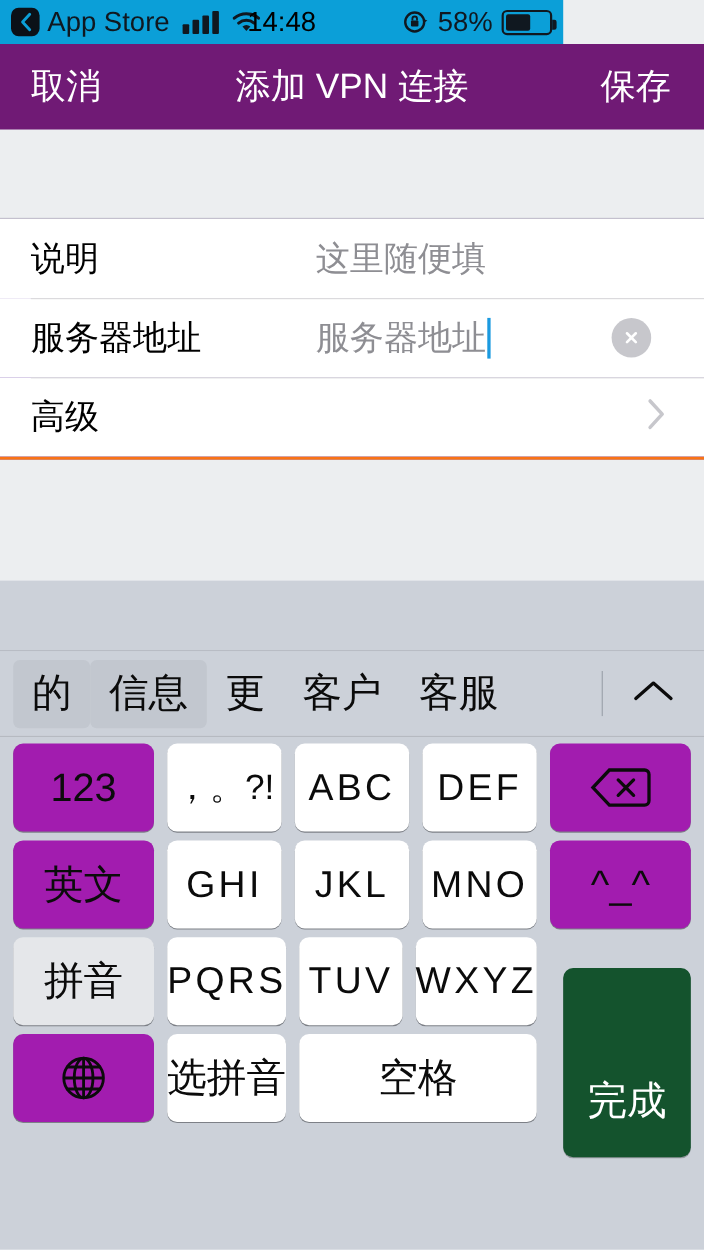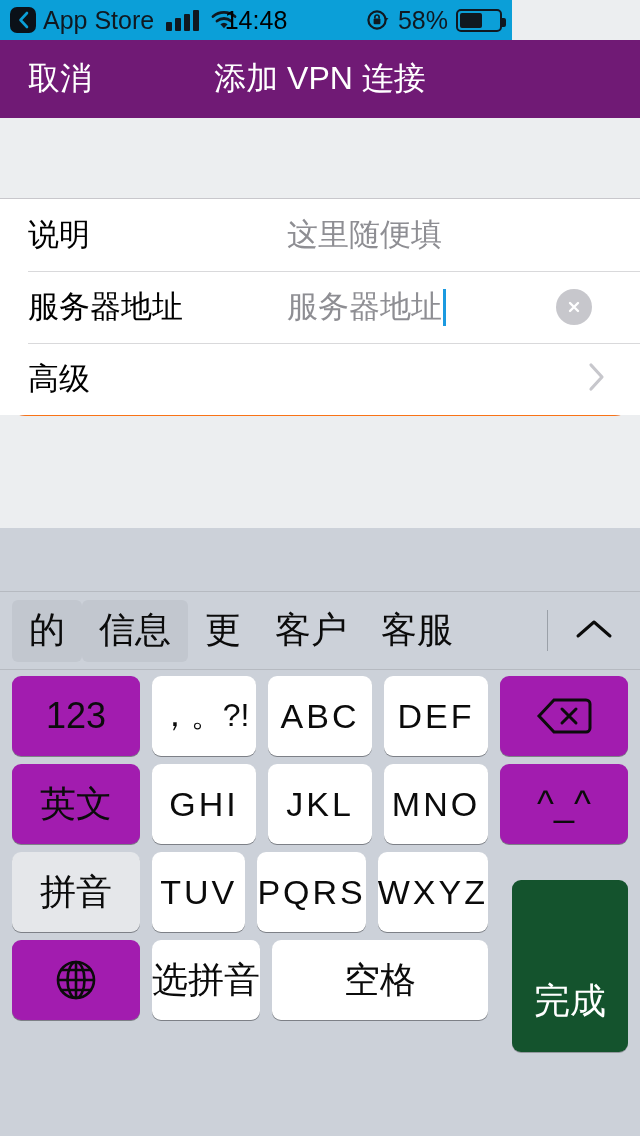--- a/index.html
+++ b/index.html
@@ -44,21 +44,21 @@
     position:absolute;top:40px;left:0;width:640px;height:78px;
     background:#701a75;color:#ffffff;
   }
   .nav-cancel{position:absolute;left:28px;top:0;height:78px;display:flex;align-items:center;font-size:32px;}
   .nav-title{position:absolute;left:0;right:0;top:0;height:78px;display:flex;align-items:center;justify-content:center;font-size:32px;font-weight:500;}
   .nav-save{position:absolute;right:30px;top:0;height:78px;display:flex;align-items:center;font-size:32px;}
 
   
   .content{position:absolute;top:118px;left:0;width:640px;height:410px;background:#eceef0;}
   .gap-top{height:80px;background:#eceef0;border-bottom:1px solid #c8c7cc;}
-  .table{background:#4c1d95;border-bottom:1px solid #f97316;border-radius:26px;}
+  .table{background:#4c1d95;border-bottom:3px solid #f97316;}
   .row{
     position:relative;height:72px;display:flex;align-items:center;
     padding-left:28px;box-sizing:border-box;background:#ffffff;
   }
   .row + .row .sep{
     position:absolute;left:28px;right:0;top:0;height:1px;background:#d9d9db;
   }
   .row-label{font-size:31px;color:#000000;flex:0 0 auto;}
   .row-value{
     position:absolute;left:287px;font-size:31px;color:#8e8e93;display:flex;align-items:center;
@@ -162,20 +162,21 @@
       <span class="sb-battery">
         <span class="fill" id="battery-fill" style="width: 22.04px;"></span>
         <span class="nub"></span>
       </span>
     </div>
   </div>
 
   <div class="navbar">
     <div class="nav-cancel">取消</div>
     <div class="nav-title">添加 VPN 连接</div>
+    <div class="nav-save">保存</div>
   </div>
 
   <div class="content">
     <div class="gap-top"></div>
 
     <div class="table">
 
       <div class="row">
         <span class="row-label">说明</span>
         <span class="row-value">这里随便填</span>
@@ -249,22 +250,22 @@
       <div class="kb-row r2">
         <span class="key gray fn">英文</span>
         <span class="key white letter latin">GHI</span>
         <span class="key white letter latin">JKL</span>
         <span class="key white letter latin">MNO</span>
         <span class="key gray fn">^_^</span>
       </div>
 
       <div class="kb-row r3">
         <span class="key lightgray pinyinsel">拼音</span>
+        <span class="key white letter latin">PQRS</span>
         <span class="key white letter latin">TUV</span>
-        <span class="key white letter latin">PQRS</span>
         <span class="key white letter latin">WXYZ</span>
         <span class="spacer-right"></span>
       </div>
 
       <div class="kb-row r4">
         <span class="key gray fn">
           <span class="glyph">
             <svg width="46" height="46" viewBox="0 0 46 46">
               <circle cx="23" cy="23" r="18" fill="none" stroke="#0b0b0b" stroke-width="2.6"></circle>
               <ellipse cx="23" cy="23" rx="8.5" ry="18" fill="none" stroke="#0b0b0b" stroke-width="2.6"></ellipse>

